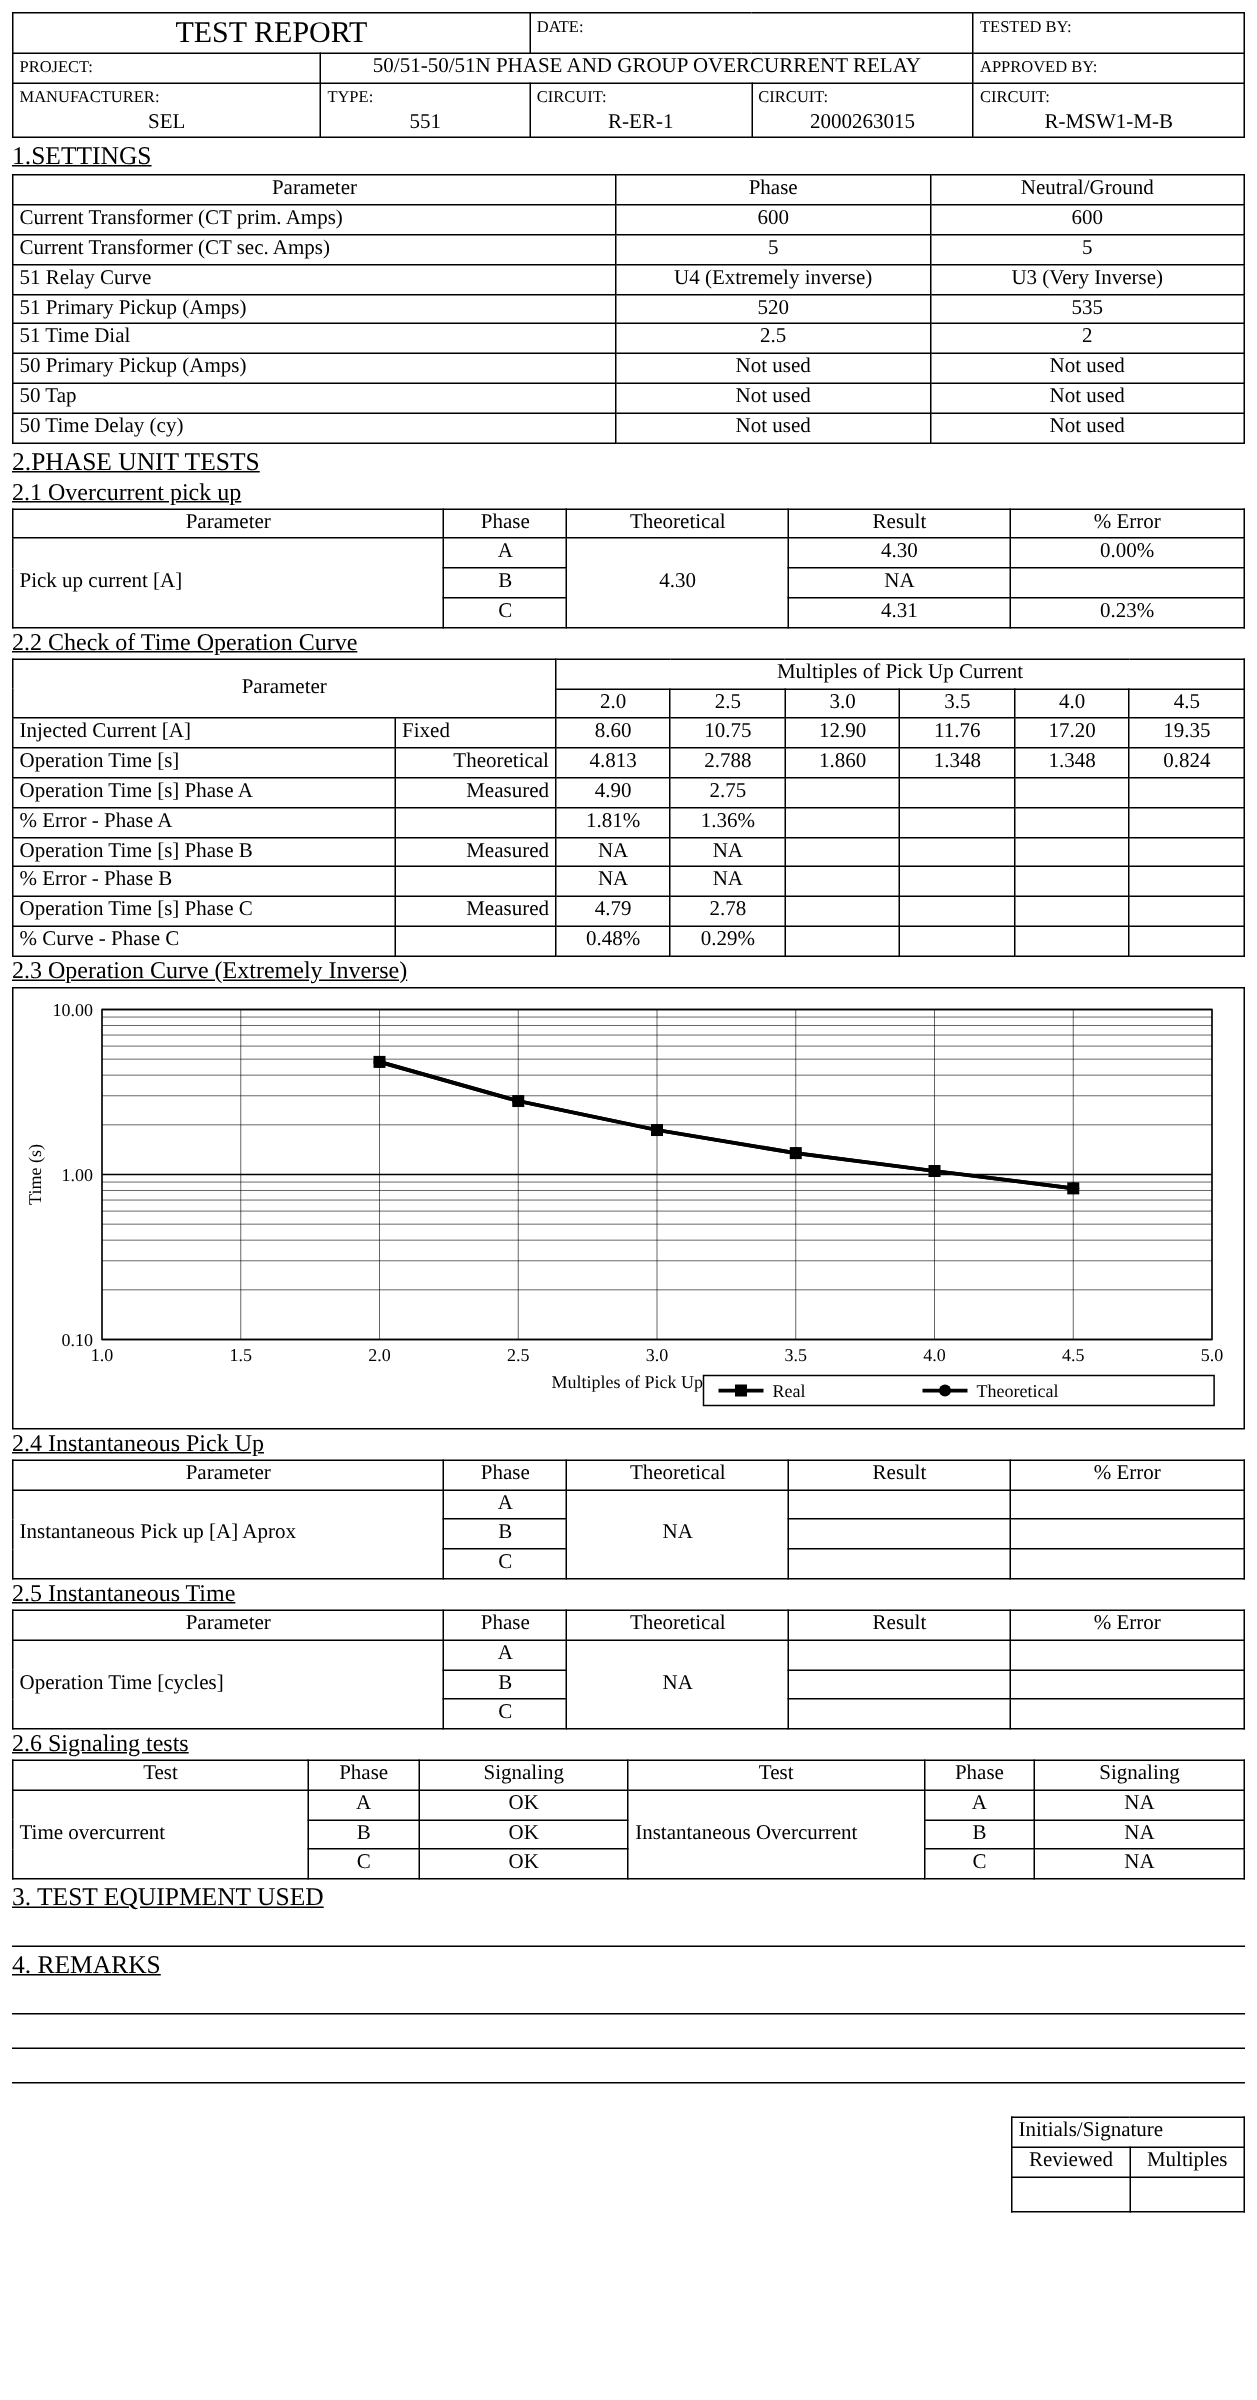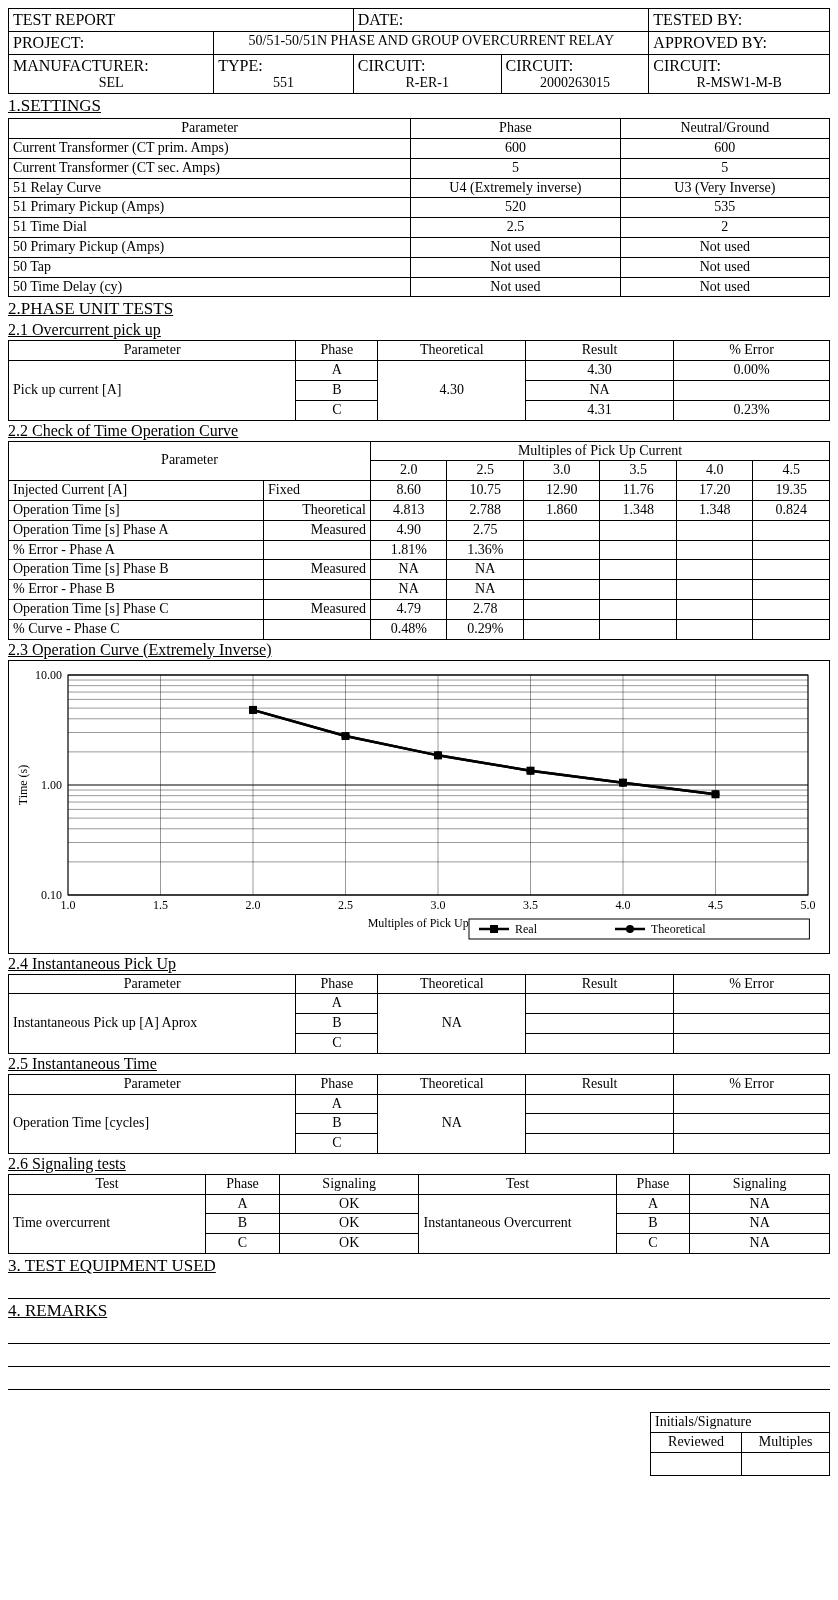--- a/index.html
+++ b/index.html
@@ -1,26 +1,26 @@
 <!DOCTYPE html>
 <html><head>
 <meta charset="utf-8">
 <style>
 body{margin:0;padding:8px;font-family:"Times New Roman",serif;font-size:14px;background:#fff;color:#000}
 table{border-collapse:collapse;width:100%}
 td{border:1px solid #000;padding:1px 4px;vertical-align:top;line-height:1.2}
-.hdr-title{font-size:16px;text-align:left}
-.lbl{font-size:16px}
+.hdr-title{font-size:20px;text-align:center}
+.lbl{font-size:11px}
 .section{font-size:17px;text-decoration:underline;margin:2px 0}
 .sub{font-size:16px;text-decoration:underline;margin:1px 0}
 .c{text-align:center}
 .chart-box{border:1px solid #000;padding:4px}
 svg text{font-family:"Times New Roman";font-size:12px}
 .blankline{border-bottom:1px solid #000;height:16px;margin:6px 0 2px 0}
-.sig-box{width:180px;float:right;margin-top:20px}
+.sig-box{width:156px;float:right;margin-top:20px}
 </style>
 </head>
 <body>
 
 <table>
 <tbody>
       <tr>
  <td colspan="2" class="hdr-title">TEST REPORT</td>
  <td colspan="2"><span class="lbl">DATE:</span></td>
  <td colspan="2"><span class="lbl">TESTED BY:</span></td>

